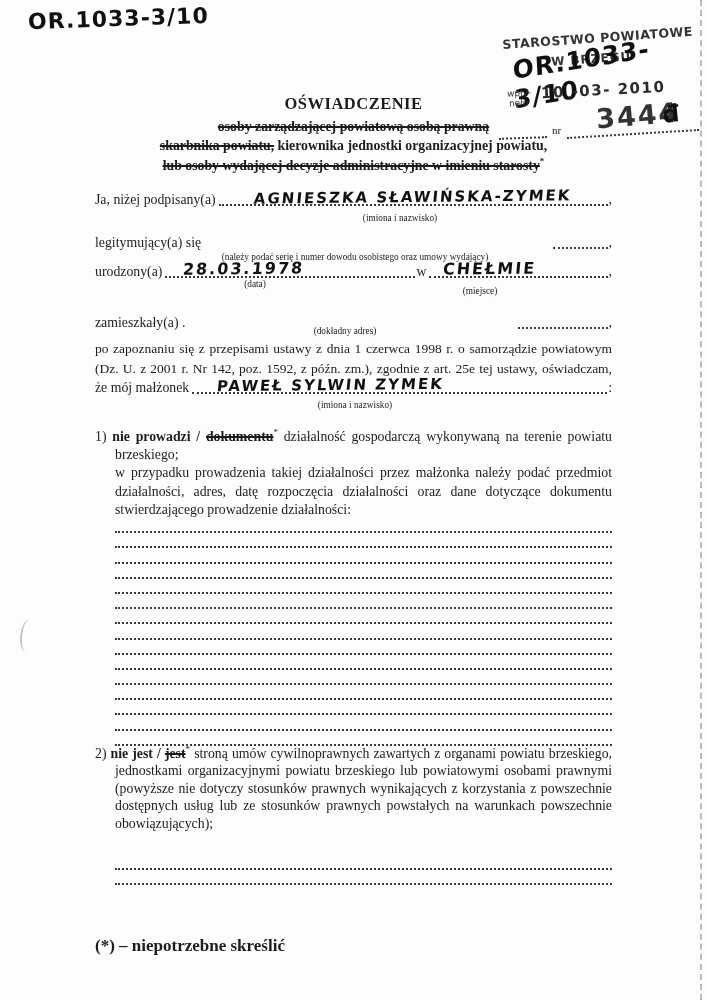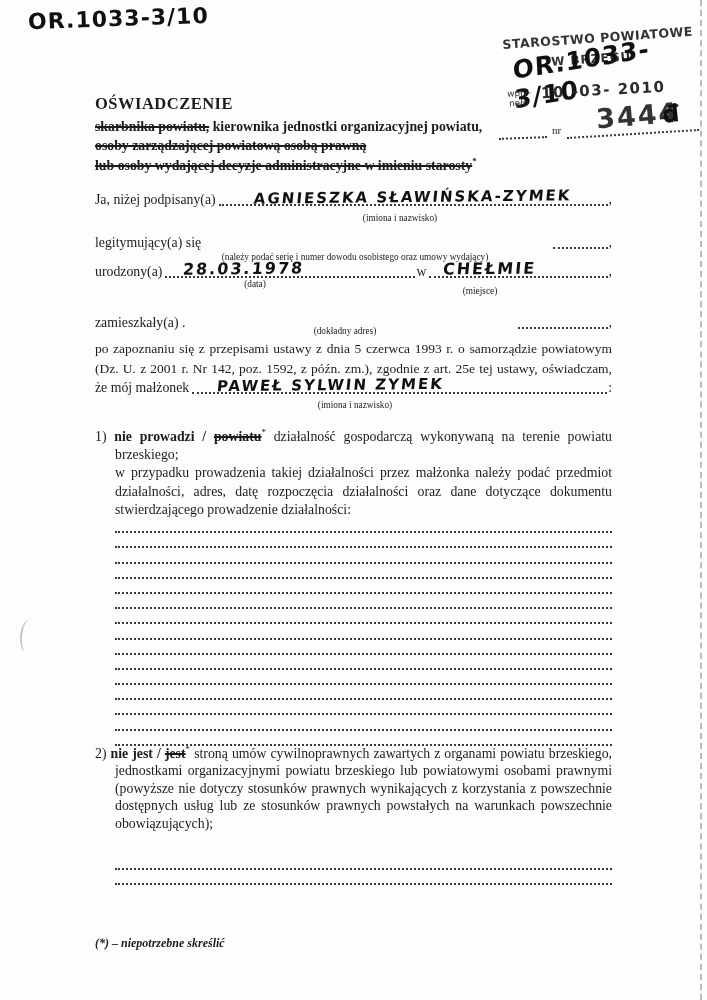--- a/index.html
+++ b/index.html
@@ -22,21 +22,21 @@
   .st-ref{left:512px;top:56px;font-size:25px;letter-spacing:1px;transform:rotate(-9deg) skewX(-6deg);transform-origin:left top;font-family:"DejaVu Sans",sans-serif;font-weight:700;color:#101010;}
   .st-rec1{left:507px;top:88px;font-size:9px;transform:rotate(-3deg);}
   .st-rec2{left:509px;top:98px;font-size:9px;transform:rotate(-3deg);}
   .st-date{left:541px;top:81px;font-size:15px;font-weight:700;letter-spacing:1.5px;transform:rotate(-3deg);color:#2b2b2b;}
   .st-num{left:596px;top:100px;font-size:27px;transform:rotate(-5deg);}
   .st-paraph{left:662px;top:100px;font-size:24px;transform:rotate(-6deg);font-family:"DejaVu Sans",sans-serif;font-weight:700;color:#101010;}
   .nr-dots-a{position:absolute;left:499px;top:137px;width:48px;border-bottom:2px dotted #3a3a3a;transform:rotate(-2deg);}
   .nr-label{position:absolute;left:552px;top:124px;font-size:11px;}
   .nr-dots-b{position:absolute;left:567px;top:133px;width:132px;border-bottom:2px dotted #3a3a3a;transform:rotate(-3.5deg);}
   
-  .hdr{position:absolute;left:95px;top:94px;width:517px;}
+  .hdr{position:absolute;left:95px;top:94px;width:517px;text-align:center;}
   .hdr-title{font-size:16.5px;font-weight:700;letter-spacing:.5px;margin-bottom:3px;}
   .hdr-line{font-size:13.8px;font-weight:700;line-height:19.3px;}
   .struck{text-decoration:line-through;text-decoration-thickness:1.6px;}
   
   .frow{position:absolute;left:95px;width:517px;display:flex;align-items:flex-end;font-size:13.8px;height:18px;}
   .lbl{white-space:nowrap;}
   .dots{border-bottom:2px dotted #3a3a3a;height:3px;position:relative;margin:0 1px 2px 3px;}
   .grow{flex:1 1 auto;}
   .overlay{position:absolute;bottom:-2px;}
   .hint{position:absolute;font-size:9.3px;color:#222;text-align:center;white-space:nowrap;}
@@ -46,21 +46,21 @@
   .item1{top:428px;line-height:18.2px;}
   .item2{top:745px;line-height:17.4px;}
   .b{font-weight:700;}
   
   .wlines{position:absolute;left:115px;width:497px;}
   .wl1{top:518px;}
   .wl2{top:854px;}
   .wline{height:15.2px;border-bottom:2px dotted #3a3a3a;box-sizing:border-box;}
   .wl2 .wline{height:15.5px;}
   
-  .foot{position:absolute;left:95px;top:936px;font-size:12px;font-weight:700;font-style:italic;}
+  .foot{position:absolute;left:95px;top:936px;font-size:17px;font-weight:700;}
   
   .edge-line{position:absolute;left:700px;top:0;height:100%;width:0;border-left:2px dashed #6f6f6f;opacity:.45;}
   .paren-mark{position:absolute;left:20px;top:620px;width:14px;height:32px;border-left:2px solid #c4c4c4;border-radius:50% 0 0 50%/50% 0 0 50%;transform:rotate(6deg);}
 </style>
 </head>
 <body>
 
 <div class="page">
 
   <div class="hand corner-ref">OR.1033-3/10</div>
@@ -72,22 +72,22 @@
   <div class="stamp st-rec2">nęło</div>
   <div class="stamp st-date">10 -03- 2010</div>
   <div class="stamp st-num hand">3444</div>
   <div class="stamp st-paraph">đ</div>
   <div class="nr-dots-a"></div>
   <div class="nr-label">nr</div>
   <div class="nr-dots-b"></div>
 
   <div class="hdr">
     <div class="hdr-title">OŚWIADCZENIE</div>
+    <div class="hdr-line"><span class="struck">osoby zarządzającej powiatową osobą prawną</span></div>
     <div class="hdr-line"><span class="struck">skarbnika powiatu,</span><span> kierownika jednostki organizacyjnej powiatu,</span></div>
-    <div class="hdr-line"><span class="struck">osoby zarządzającej powiatową osobą prawną</span></div>
     <div class="hdr-line"><span class="struck">lub osoby wydającej decyzje administracyjne w imieniu starosty</span><sup class="mark">*</sup></div>
   </div>
 
   <div class="frow" style="top:190px">
     <span class="lbl">Ja, niżej podpisany(a)</span>
     <span class="dots grow">
       <span class="hand overlay" style="left:35px;font-size:15px">AGNIESZKA SŁAWIŃSKA-ZYMEK</span>
     </span>
     <span class="lbl">,</span>
   </div>
@@ -117,35 +117,35 @@
 
   <div class="frow" style="top:313px">
     <span class="lbl">zamieszkały(a) .</span>
     <span class="grow"></span>
     <span class="dots" style="width:90px"></span>
     <span class="lbl">,</span>
   </div>
   <div class="hint" style="left:295px;top:326px;width:100px">(dokładny adres)</div>
 
   <div class="para">
-    <span>po zapoznaniu się z przepisami ustawy z dnia 5 czerwca 1993 r. o samorządzie powiatowym</span><br>
+    <span>po zapoznaniu się z przepisami ustawy z dnia 1 czerwca 1998 r. o samorządzie powiatowym</span><br>
     <span>(Dz. U. z 2001 r. Nr 142, poz. 1592, z późn. zm.), zgodnie z art. 25e tej ustawy, oświadczam,</span>
   </div>
 
   <div class="frow" style="top:378px">
     <span class="lbl">że mój małżonek</span>
     <span class="dots grow">
       <span class="hand overlay" style="left:25px;font-size:15px">PAWEŁ SYLWIN ZYMEK</span>
     </span>
     <span class="lbl">:</span>
   </div>
   <div class="hint" style="left:305px;top:400px;width:100px">(imiona i nazwisko)</div>
 
   <div class="item item1">
-    <span>1) </span><span class="b">nie prowadzi / </span><span class="b struck">powiatu</span><sup class="mark">*</sup><span> działalność gospodarczą wykonywaną na terenie powiatu brzeskiego;</span><br>
+    <span>1) </span><span class="b">nie prowadzi / </span><span class="b struck">dokumentu</span><sup class="mark">*</sup><span> działalność gospodarczą wykonywaną na terenie powiatu brzeskiego;</span><br>
     <span>w przypadku prowadzenia takiej działalności przez małżonka należy podać przedmiot działalności, adres, datę rozpoczęcia działalności oraz dane dotyczące dokumentu stwierdzającego prowadzenie działalności:</span>
   </div>
 
   <div class="wlines wl1">
     <div class="wline"></div>
   <div class="wline"></div>
       <div class="wline"></div>
       <div class="wline"></div>
       <div class="wline"></div>
       <div class="wline"></div>

